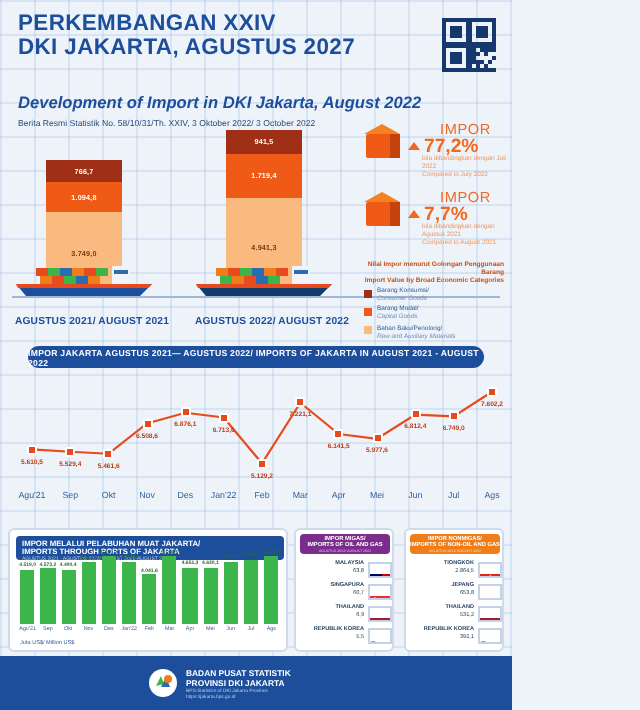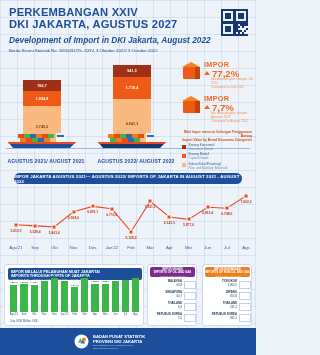--- a/index.html
+++ b/index.html
@@ -13,21 +13,21 @@
     position:absolute; inset:0;
     background-image:
       linear-gradient(to right, rgba(160,190,225,.30) 1px, transparent 1px),
       linear-gradient(to bottom, rgba(160,190,225,.30) 1px, transparent 1px);
     background-size:17px 17px;
     pointer-events:none;
   }
   
   .header{ position:absolute; left:0; top:0; width:256px; height:58px; padding:7px 8px 0 9px; }
   .h-title{ color:#1c4e9c; font-size:11.2px; font-weight:bold; line-height:11.6px; letter-spacing:.2px; }
-  .h-sub{ color:#1c4e9c; font-size:8.3px; font-weight:bold; font-style:italic; line-height:10px; margin-top:5px; }
+  .h-sub{ color:#1c4e9c; font-size:8.3px; font-weight:bold; font-style:italic; line-height:10px; margin-top:16px; }
   .h-note{ color:#274b7a; font-size:4.3px; line-height:6px; margin-top:2.5px; }
   .qr{ position:absolute; right:8px; top:9px; width:27px; height:27px; }
   .qr .cell{ position:absolute; background:#16386e; }
   
   .panel-top{ position:absolute; top:58px; left:0; width:256px; height:112px; }
   .colbox{ position:absolute; bottom:22px; width:38px; }
   .col-total{ position:absolute; width:70px; text-align:center; color:#1c4e9c; font-size:9px; font-weight:bold; }
   .seg{ width:100%; position:relative; }
   .seg span{ position:absolute; left:0; right:0; top:50%; transform:translateY(-50%);
     text-align:center; font-size:3.6px; font-weight:bold; color:#fff; letter-spacing:.1px; }
@@ -40,21 +40,21 @@
     color:#1c4e9c; font-size:5.1px; font-weight:bold; letter-spacing:.1px; }
   .ship{ position:absolute; bottom:22px; }
   
   .badges{ position:absolute; right:2px; top:60px; width:74px; }
   .badge{ position:relative; height:34px; }
   .badge .box3d{ position:absolute; left:2px; top:2px; width:19px; height:17px; }
   .badge .b-top{ position:absolute; left:0; top:0; width:0;height:0;
      border-left:9.5px solid transparent; border-right:9.5px solid transparent; border-bottom:5px solid #f58220;}
   .badge .b-body{ position:absolute; left:1px; top:4.6px; width:17px; height:12px; background:#ef5a16; border-radius:1px;}
   .badge .b-side{ position:absolute; left:13px; top:4.6px; width:5px; height:12px; background:#c4420c; }
-  .b-label{ position:absolute; left:24px; top:0px; color:#f1681f; font-size:7.3px; font-weight:bold; letter-spacing:.3px;}
+  .b-label{ position:absolute; left:40px; top:0px; color:#f1681f; font-size:7.3px; font-weight:normal; letter-spacing:.3px;}
   .b-pct{ position:absolute; left:24px; top:8px; color:#f1681f; font-size:9.6px; font-weight:bold; }
   .b-arrow{ position:absolute; left:24px; top:11px; width:0;height:0;
      border-left:3px solid transparent;border-right:3px solid transparent;border-bottom:4px solid #f1681f;}
   .b-note{ position:absolute; left:31px; top:18px; width:42px; color:#f3955a; font-size:3.2px; line-height:3.8px;}
   
   .legend{ position:absolute; right:4px; top:130px; width:70px; }
   .legend .lg-head{ color:#c94f16; font-size:3.3px; font-weight:bold; text-align:right; line-height:4px; margin-bottom:2px;}
   .lg-row{ display:flex; align-items:flex-start; margin-bottom:1.6px; }
   .lg-sw{ width:4px; height:4px; margin-right:2.5px; flex:none; margin-top:.5px;}
   .lg-tx{ font-size:3.2px; line-height:3.9px; color:#2d5c96; }

